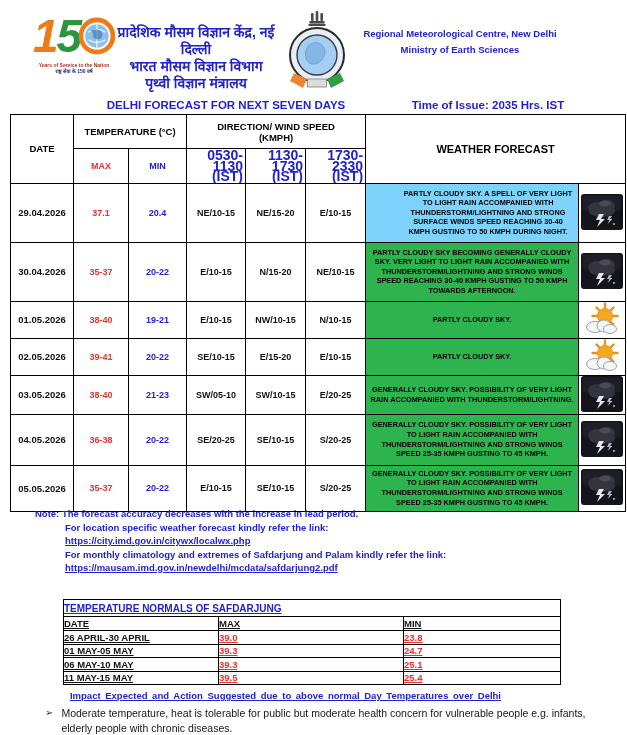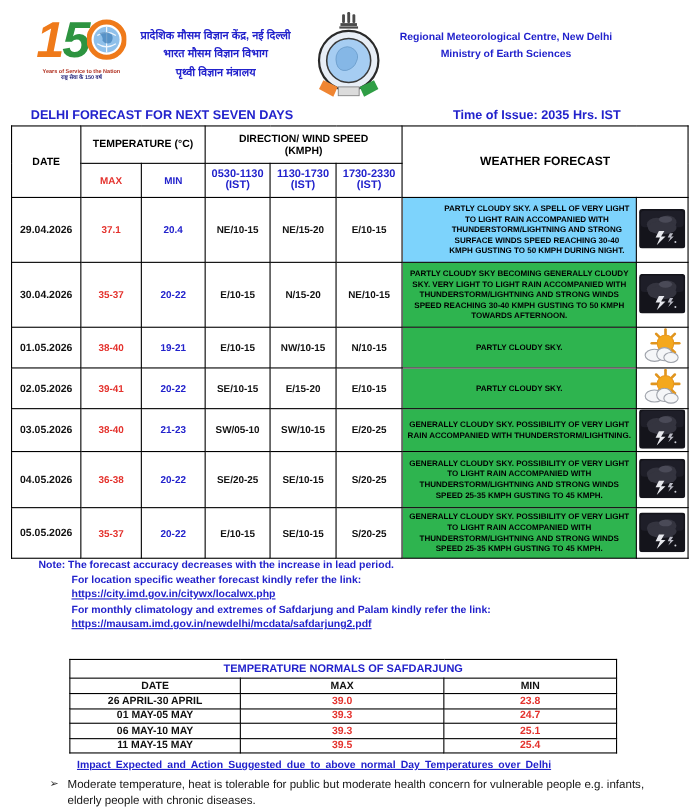--- a/index.html
+++ b/index.html
@@ -9,39 +9,39 @@
 
   
   .logo150 { position:absolute; left:33px; top:10px; width:82px; height:76px; text-align:center; }
   .logo150-digits { display:flex; align-items:center; justify-content:center; height:52px; }
   .logo150 .d1 { color:#ef7a1a; font-size:46px; font-weight:bold; font-style:italic; line-height:48px; }
   .logo150 .d5 { color:#2d9440; font-size:46px; font-weight:bold; font-style:italic; line-height:48px; margin-left:-2px; }
   .logo150 .globe { margin-left:-3px; }
   .logo150-cap1 { font-size:5px; color:#b03020; font-weight:bold; line-height:6px; }
   .logo150-cap2 { font-size:5px; color:#23237a; font-weight:bold; line-height:6px; }
 
-  .hindi-block { position:absolute; left:112px; top:24px; width:168px; text-align:center; color:#2222cc; font-weight:bold; font-size:10px; line-height:17px; }
+  .hindi-block { position:absolute; left:112px; top:24px; width:168px; text-align:center; color:#2222cc; font-weight:bold; font-size:14px; line-height:17px; }
   .emblem { position:absolute; left:286px; top:6px; width:62px; height:90px; }
   .english-block { position:absolute; left:352px; top:26px; width:216px; text-align:center; color:#2222cc; font-weight:bold; font-size:9.5px; line-height:16px; }
 
   
-  .main-title { position:absolute; left:28px; top:99px; width:360px; text-align:left; color:#2222cc; font-weight:bold; font-size:11.5px; }
+  .main-title { position:absolute; left:46px; top:99px; width:360px; text-align:center; color:#2222cc; font-weight:bold; font-size:11.5px; }
   .issue-time { position:absolute; left:388px; top:99px; width:200px; text-align:center; color:#2222cc; font-weight:bold; font-size:11.5px; }
 
   
   table { border-collapse:collapse; }
   .forecast { position:absolute; left:10px; top:114px; width:615px; table-layout:fixed; }
   .forecast th, .forecast td { border:1.3px solid #000; text-align:center; vertical-align:middle; padding:1px 2px; overflow:hidden; }
   .forecast thead tr:nth-child(1) { height:34px; }
   .forecast thead tr:nth-child(2) { height:31px; }
   .forecast th { font-size:9.5px; color:#000; }
   .forecast .th-weather { font-size:11px; }
   .forecast .th-max { color:#e4322d; font-size:9px; }
   .forecast .th-min { color:#2222cc; font-size:9px; }
-  .forecast .th-period { color:#2222cc; font-size:10px; line-height:10.5px; }
+  .forecast .th-period { color:#2222cc; font-size:14px; line-height:10.5px;text-align:right; }
   .forecast tbody tr:nth-child(1) { height:59px; }
   .forecast tbody tr:nth-child(2) { height:59px; }
   .forecast tbody tr:nth-child(3),
   .forecast tbody tr:nth-child(4),
   .forecast tbody tr:nth-child(5) { height:36px; }
   .forecast tbody tr:nth-child(6) { height:51px; }
   .forecast tbody tr:nth-child(7) { height:46px; }
   .forecast td { font-weight:bold; font-size:9px; }
   .forecast .date-cell { font-size:9.5px; }
   .forecast .max-cell { color:#e4322d; }
@@ -52,21 +52,21 @@
   .forecast .icon-cell { padding:0; background:#fff; }
   .forecast .icon-cell span { display:inline-flex; }
 
   
   .note { position:absolute; left:35px; top:507px; width:560px; color:#2222cc; font-weight:bold; font-size:9.5px; line-height:13.5px; }
   .note .indent { margin-left:30px; }
   .note a { color:#2222cc; text-decoration:underline; }
 
   
   .normals { position:absolute; left:63px; top:599px; width:497px; table-layout:fixed; }
-  .normals th, .normals td { border:1.2px solid #000; text-align:center; vertical-align:middle; font-weight:bold; }
+  .normals th, .normals td { border:1.2px solid #000; text-align:left; vertical-align:middle; font-weight:bold;text-decoration:underline; }
   .normals .n-title { color:#2222cc; font-size:10px; height:17px; }
   .normals th { font-size:9.5px; height:14px; }
   .normals td { font-size:9.5px; height:13.5px; }
   .normals .n-date { color:#111; }
   .normals .n-val { color:#e4322d; }
 
   
   .impact-heading { position:absolute; left:0; top:690px; width:571px; text-align:center; color:#2222cc; font-weight:bold; font-size:9.5px; text-decoration:underline; word-spacing:2px; }
   .impact-bullet { position:absolute; left:45px; top:706px; width:545px; display:flex; gap:8px; font-size:10.5px; line-height:14.5px; color:#161616; }
   .impact-bullet .arrow { font-size:10px; line-height:14.5px; color:#333; }

